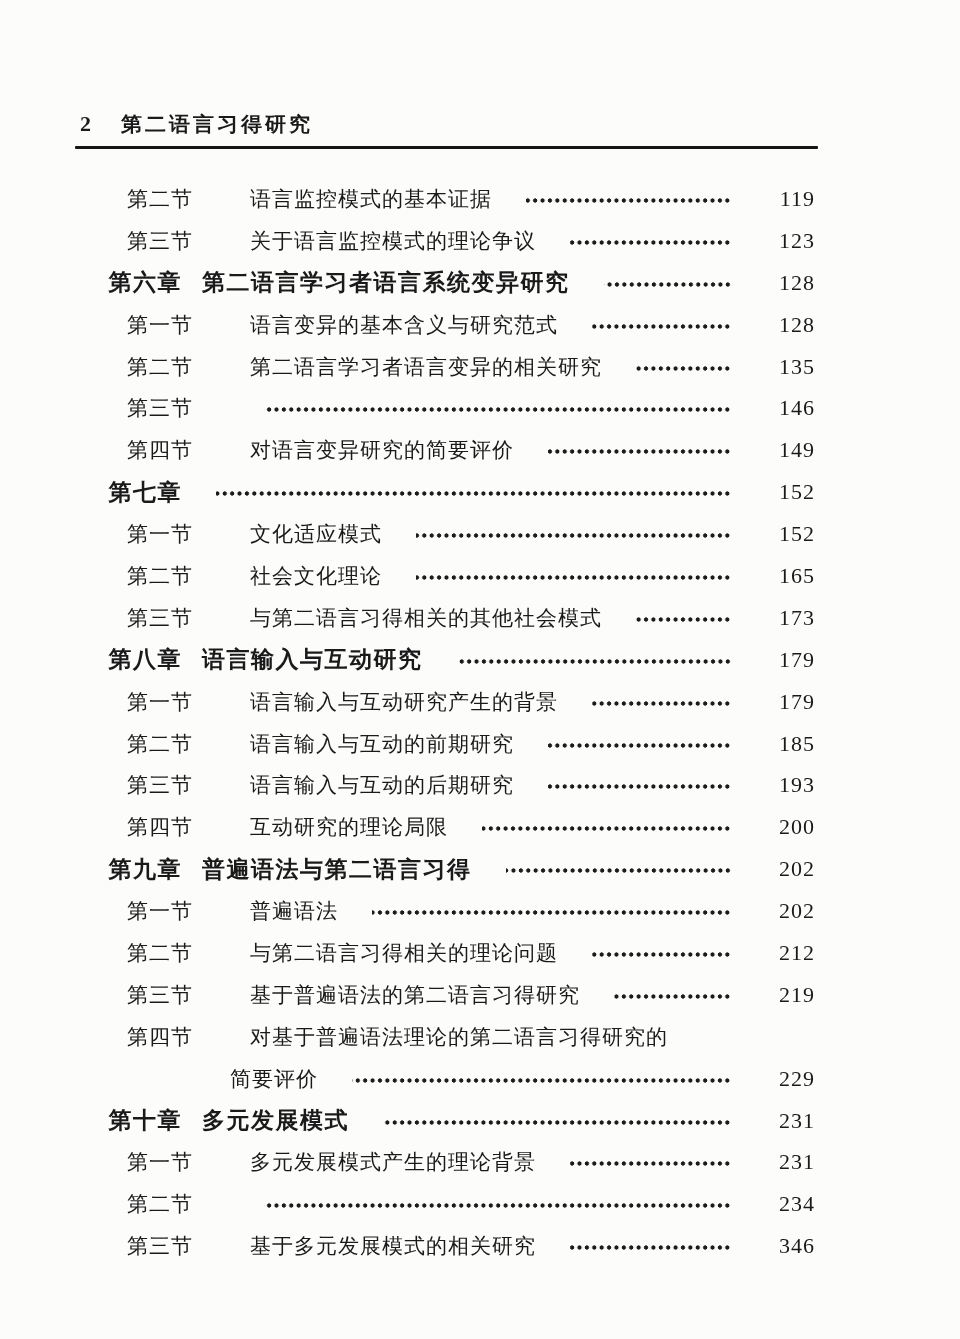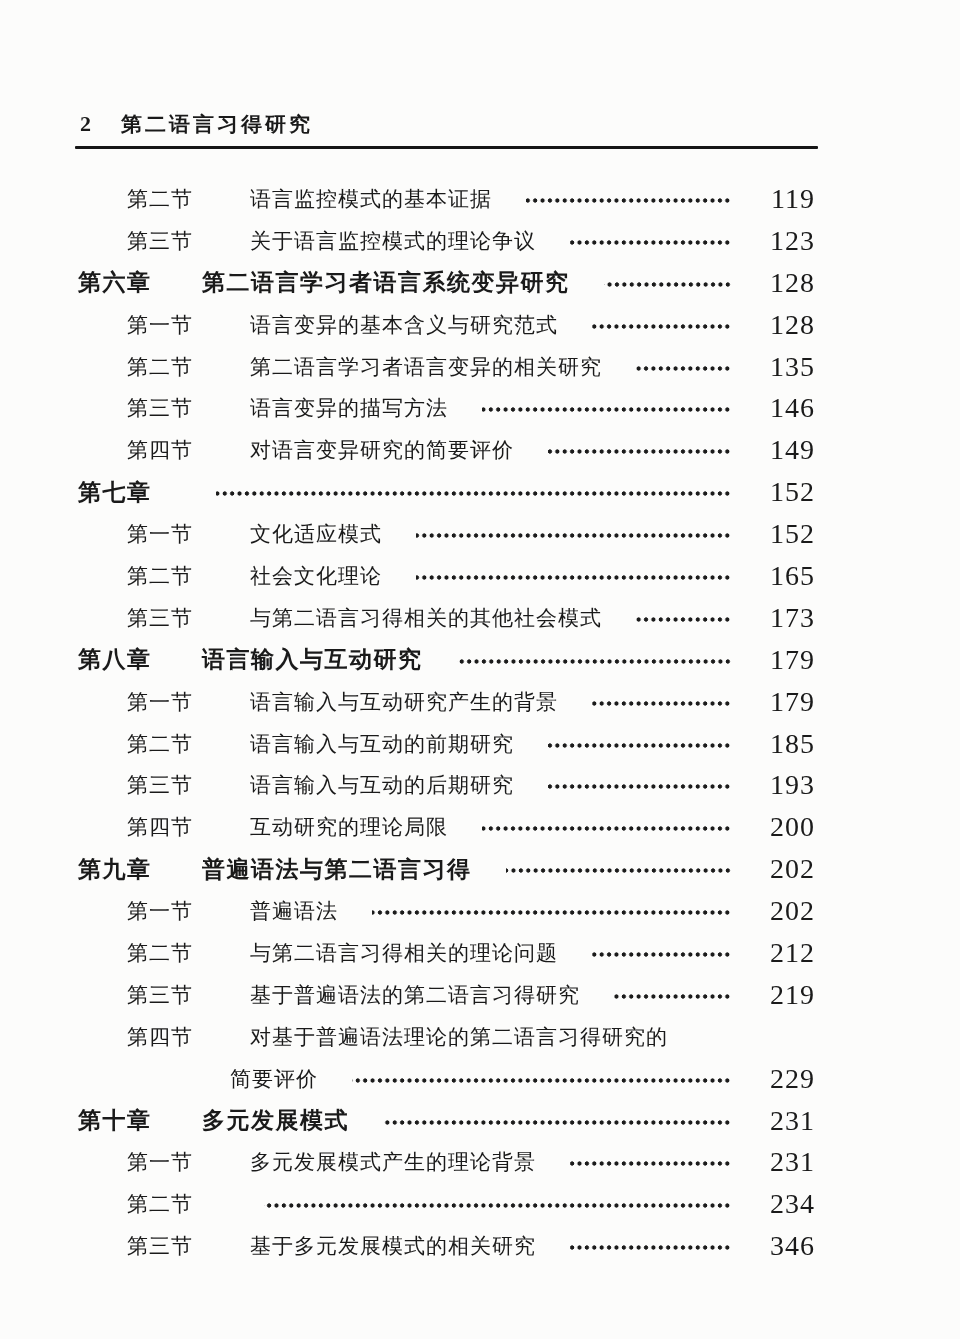--- a/index.html
+++ b/index.html
@@ -40,42 +40,42 @@
     display:flex;align-items:center;
     height:41.9px;
     font-size:21px;
     white-space:nowrap;
     gap:20px;
   }
   .toc-row.chapter{
     font-weight:bold;
     font-size:23px;
   }
-  .toc-row.chapter .entry-label{width:104px;letter-spacing:1.5px;}
+  .toc-row.chapter .entry-label{width:104px;letter-spacing:1.5px;text-align:right;}
   .toc-row.section{padding-left:49px;}
   .toc-row.section .entry-label{width:103px;letter-spacing:1px;}
   .toc-row.continuation{padding-left:152px;justify-content:space-between;}
   .entry-title{letter-spacing:1px;}
   .toc-row.chapter .entry-title{letter-spacing:1.5px;}
 
   
   .leader{
     flex:1;
     height:9px;
     margin:3px 16px 0 14px;
     min-width:24px;
     background-image:radial-gradient(circle at 3.7px 4.5px,#1b1b1b 1.85px,transparent 2.45px);
     background-size:7.4px 9px;
     background-repeat:repeat-x;
     background-position:right center;
   }
   .entry-page{
     width:48px;
     text-align:right;
-    font-size:28px;
+    font-size:22px;
     letter-spacing:1px;
     font-weight:normal;
   }
   .toc-row.chapter .entry-page{font-weight:normal;}
 </style>
 </head>
 <body>
 
 <div class="page">
 
@@ -112,21 +112,20 @@
         <span class="entry-page">128</span>
       </div>
       <div class="toc-row section">
         <span class="entry-label">第二节</span>
         <span class="entry-title">第二语言学习者语言变异的相关研究</span>
         <span class="leader"></span>
         <span class="entry-page">135</span>
       </div>
       <div class="toc-row section">
         <span class="entry-label">第三节</span>
-        <span class="entry-title">语言变异的描写方法</span>
         <span class="leader"></span>
         <span class="entry-page">146</span>
       </div>
       <div class="toc-row section">
         <span class="entry-label">第四节</span>
         <span class="entry-title">对语言变异研究的简要评价</span>
         <span class="leader"></span>
         <span class="entry-page">149</span>
       </div>
       <div class="toc-row chapter">

